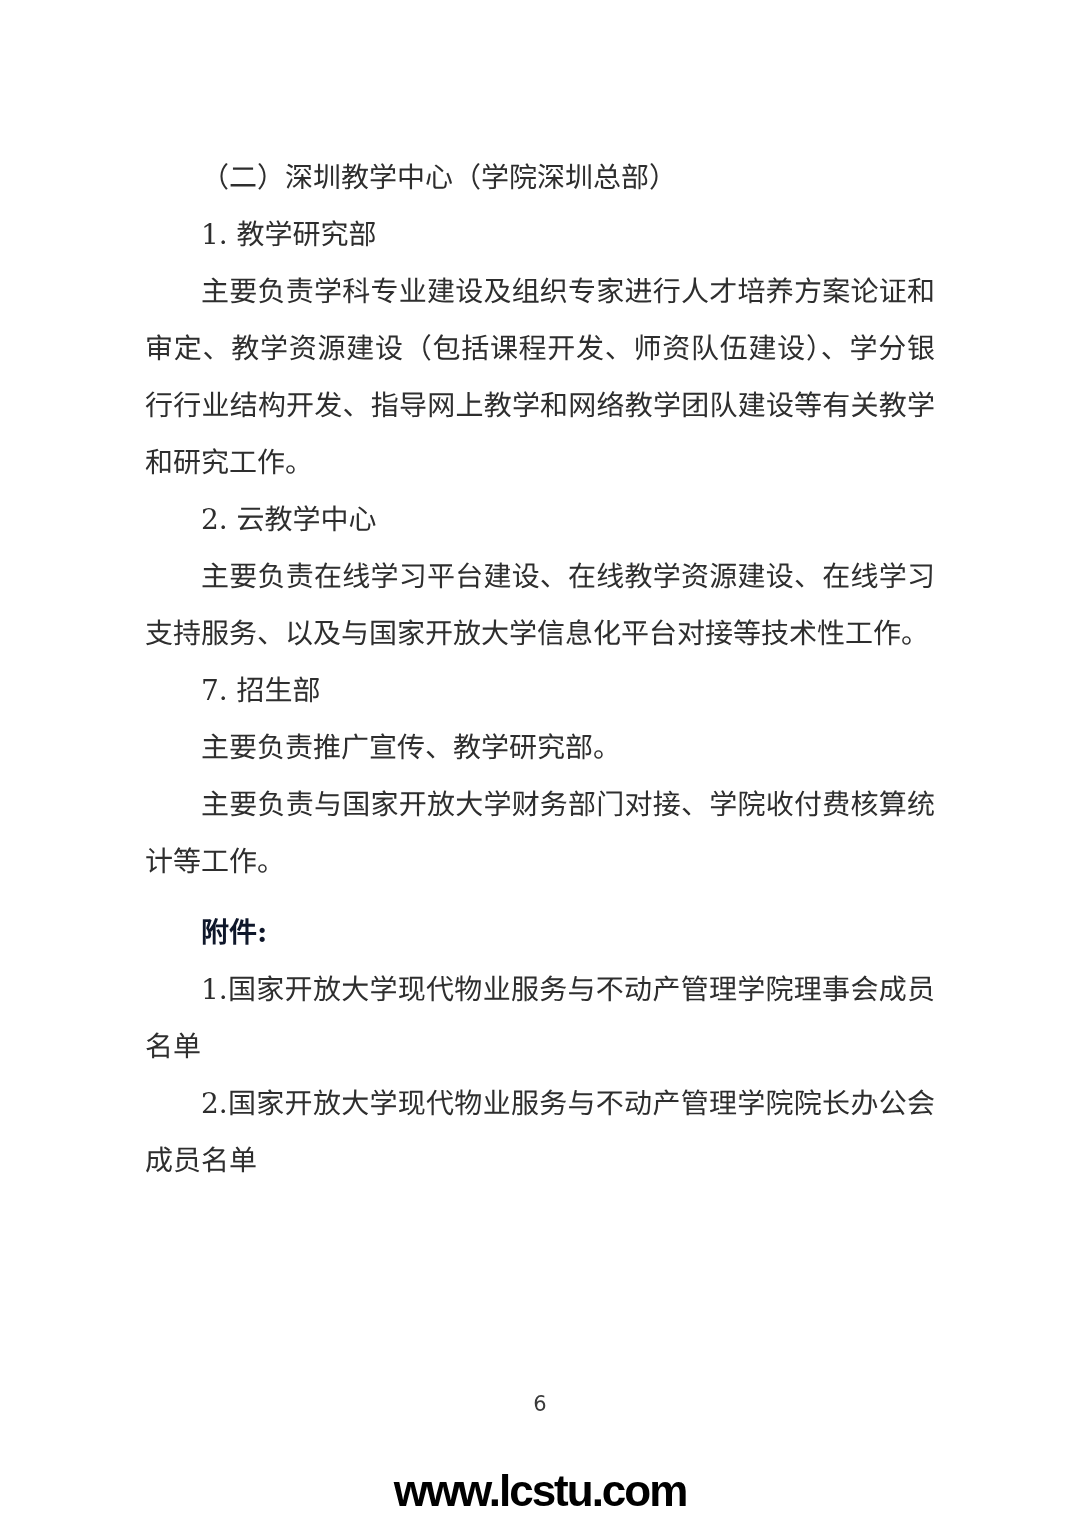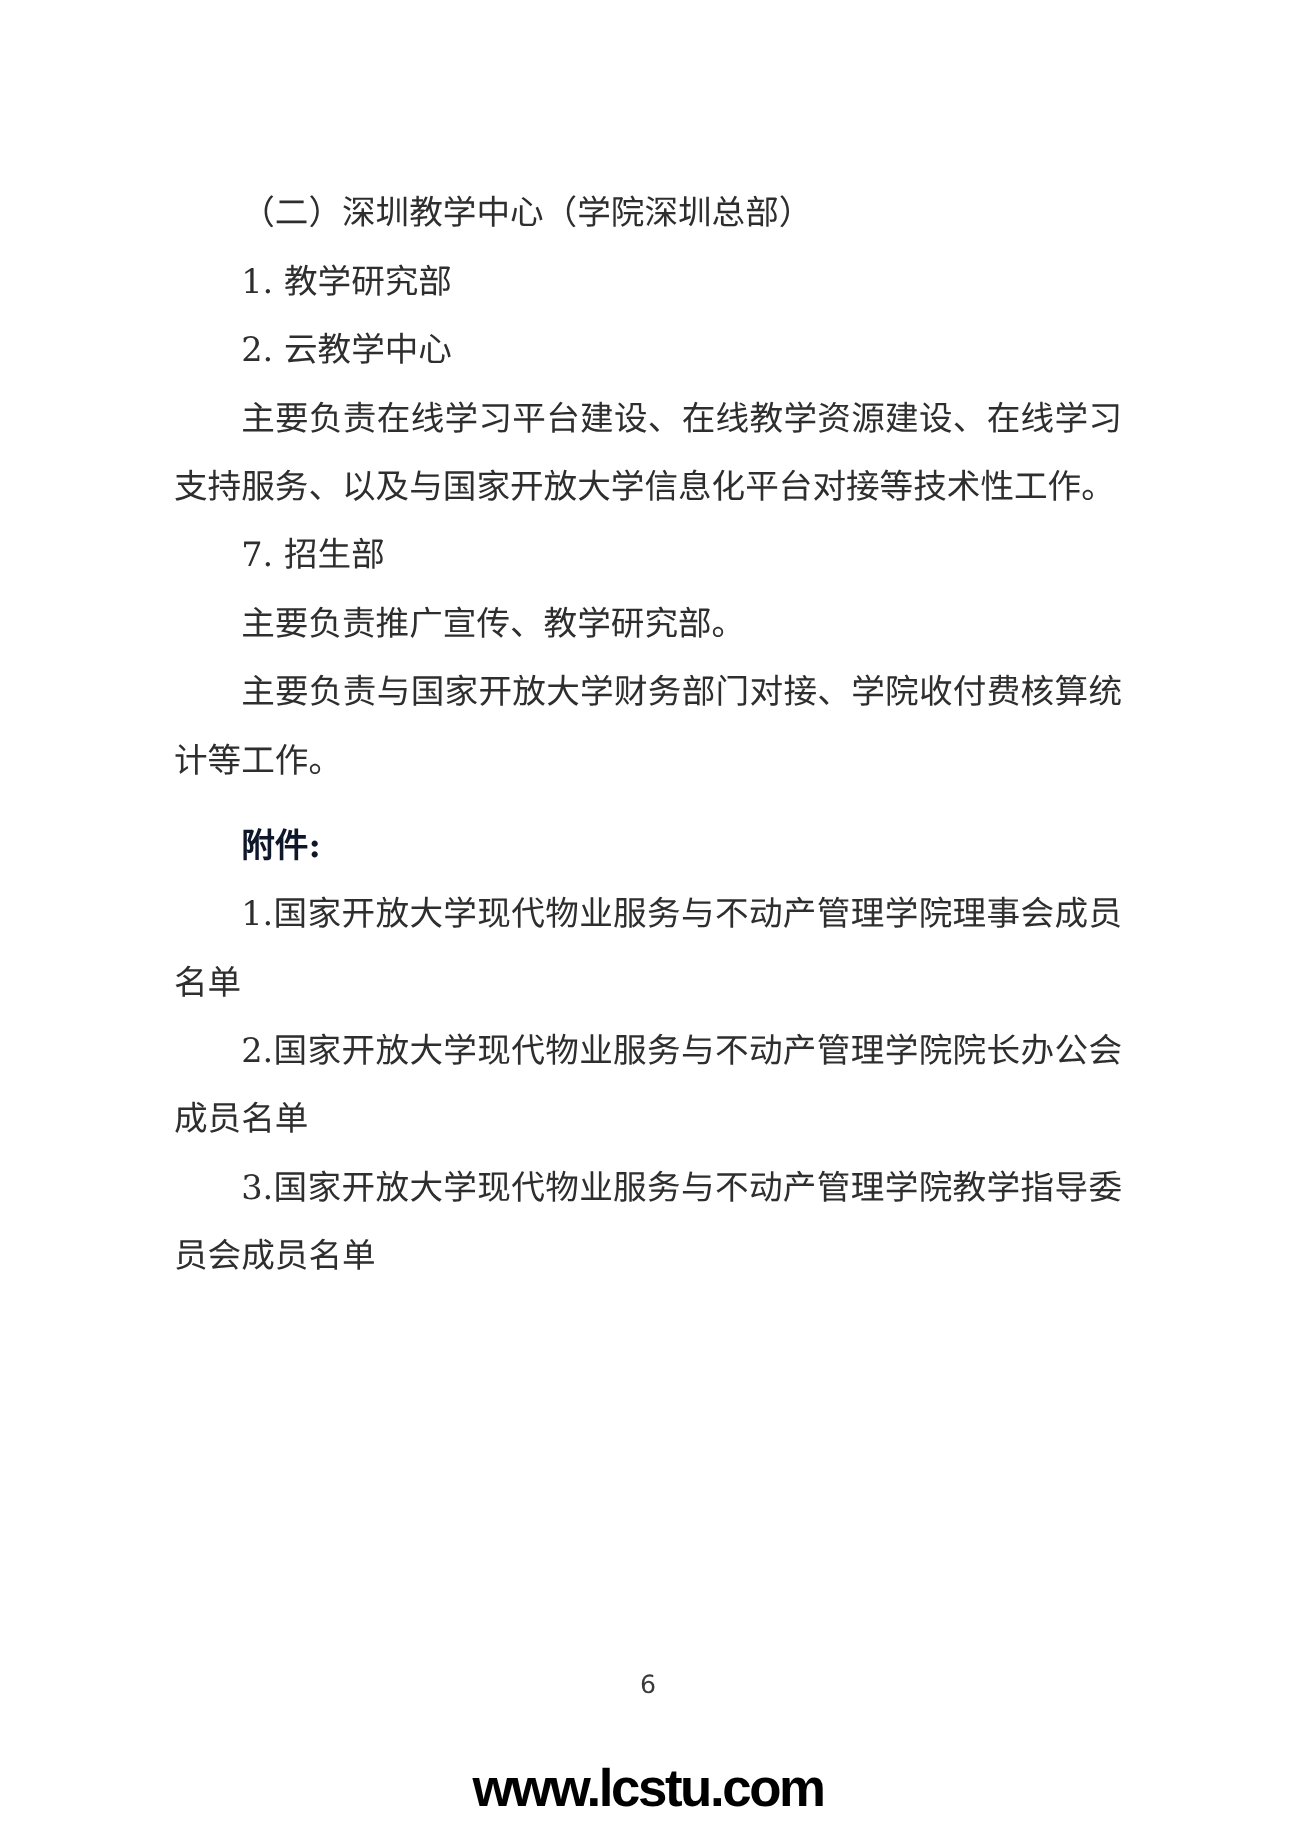--- a/index.html
+++ b/index.html
@@ -59,27 +59,27 @@
     color: #000000;
   }
 </style>
 </head>
 <body>
 
 <div class="page">
   <div class="content">
     <p>（二）深圳教学中心（学院深圳总部）</p>
     <p>1. 教学研究部</p>
+    <p>主要负责学科专业建设及组织专家进行人才培养方案论证和审定、教学资源建设（包括课程开发、师资队伍建设）、学分银行行业结构开发、指导网上教学和网络教学团队建设等有关教学和研究工作。</p>
     <p>2. 云教学中心</p>
     <p>主要负责在线学习平台建设、在线教学资源建设、在线学习支持服务、以及与国家开放大学信息化平台对接等技术性工作。</p>
     <p>7. 招生部</p>
     <p>主要负责推广宣传、教学研究部。</p>
     <p>主要负责与国家开放大学财务部门对接、学院收付费核算统计等工作。</p>
     <p class="attachment-label">附件:</p>
     <p>1.国家开放大学现代物业服务与不动产管理学院理事会成员名单</p>
     <p>2.国家开放大学现代物业服务与不动产管理学院院长办公会成员名单</p>
-    <p>3.国家开放大学现代物业服务与不动产管理学院教学指导委员会成员名单</p>
   </div>
 
   <div class="page-number">6</div>
 
   <div class="watermark">www.lcstu.com</div>
 </div>
 
 </body></html>

